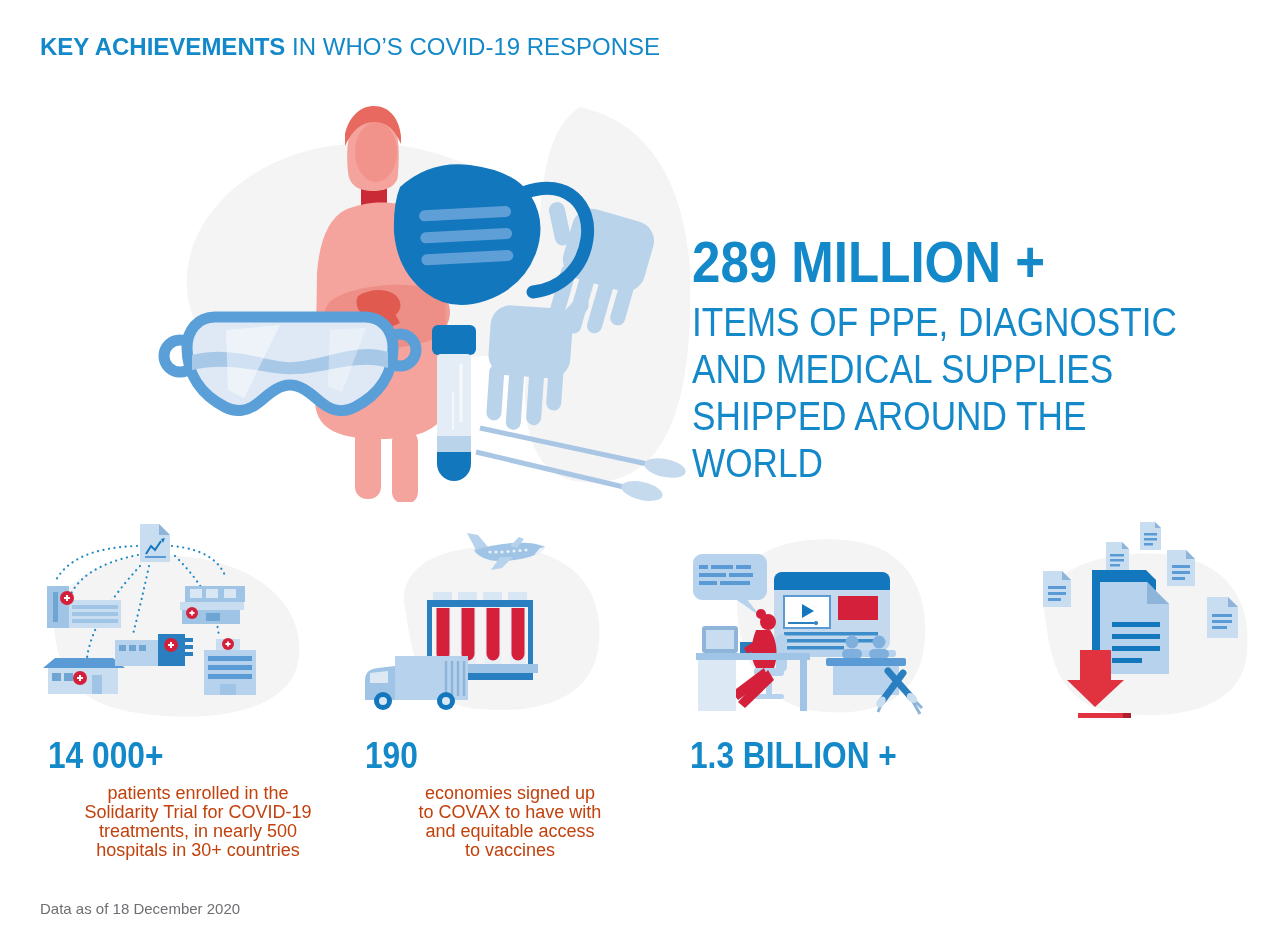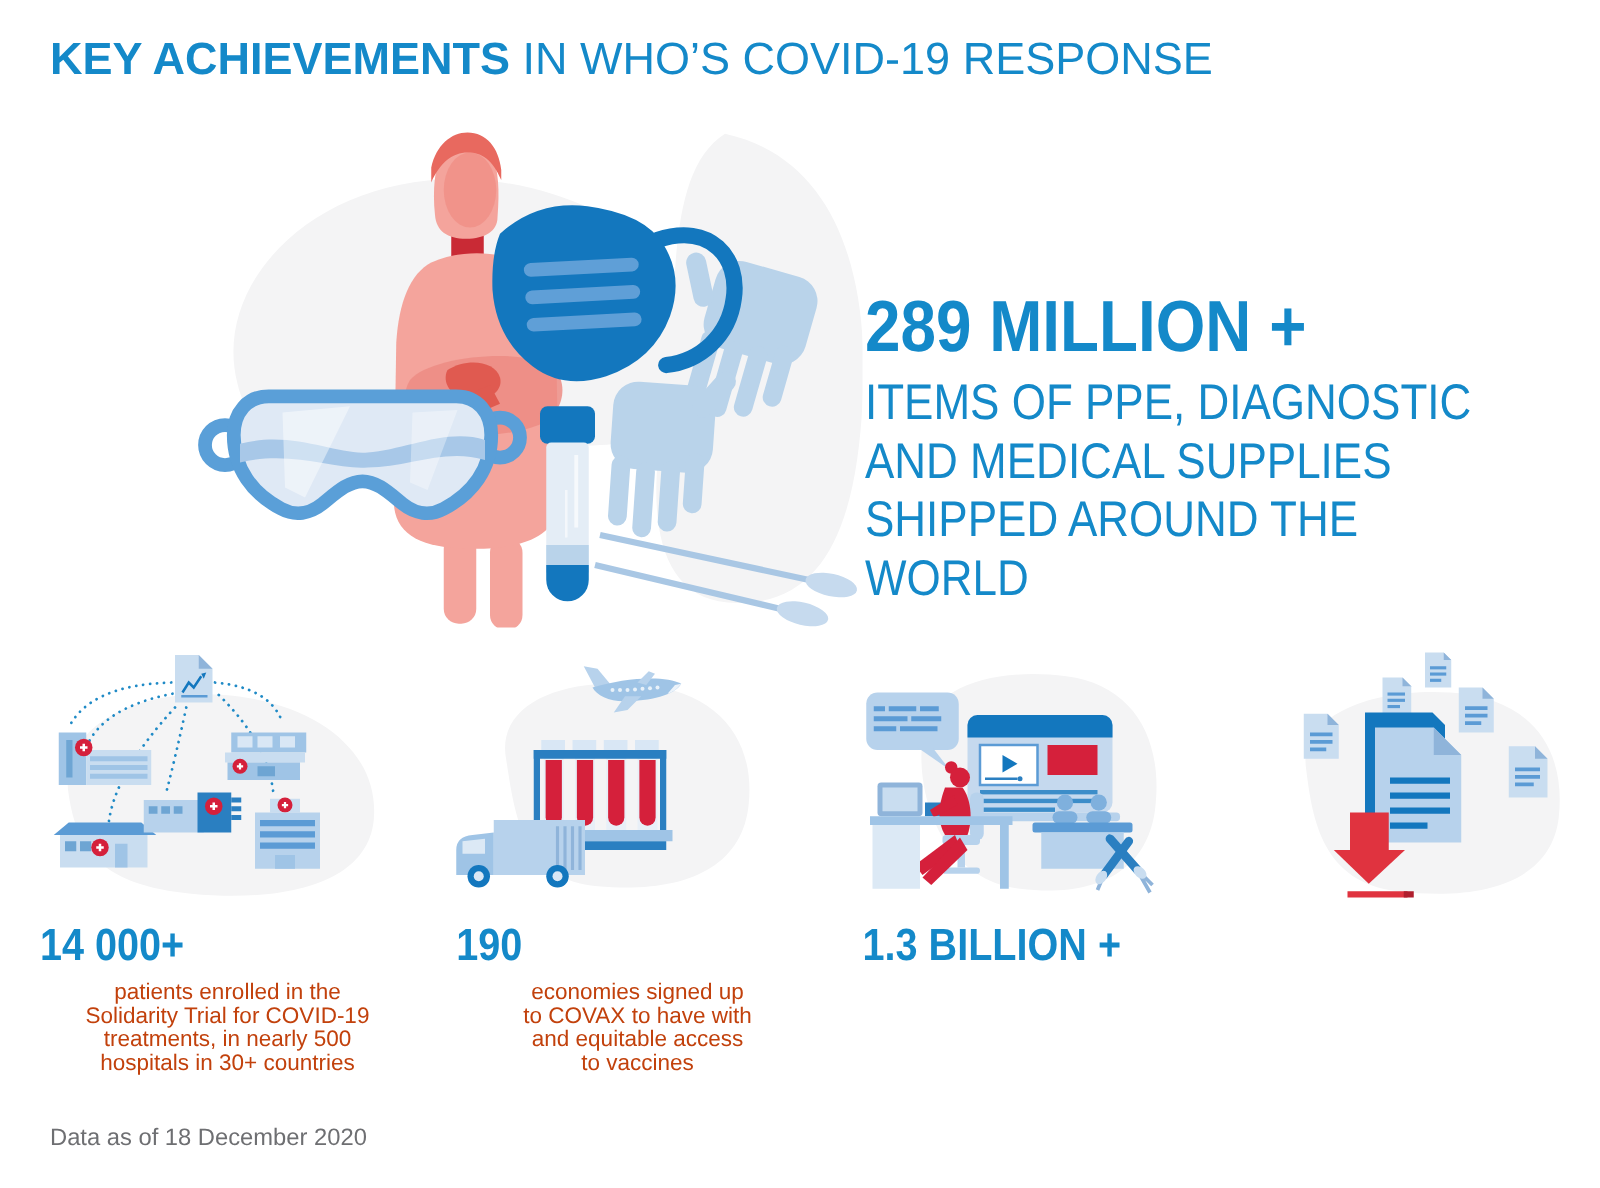--- a/index.html
+++ b/index.html
@@ -1,37 +1,37 @@
 <!DOCTYPE html>
 <html><head>
 <meta charset="utf-8">
 <style>
   html,body{margin:0;padding:0;background:#ffffff;}
   .page{position:relative;width:1280px;height:950px;background:#ffffff;overflow:hidden;
         font-family:"Liberation Sans","DejaVu Sans",sans-serif;}
   .cond{transform:scaleX(0.88);transform-origin:0 0;}
   .pre{white-space:pre-line;}
 
-  .title{position:absolute;left:40px;top:28px;margin:0;font-size:36px;line-height:38px;
+  .title{position:absolute;left:40px;top:28px;margin:0;font-size:24px;line-height:38px;
          font-weight:400;white-space:nowrap;}
   .t-bold{font-weight:700;color:var(--blue);}
   .t-light{font-weight:400;color:var(--blue);}
 
   .hero-art{position:absolute;left:130px;top:92px;width:560px;height:410px;}
 
   .hero-text{position:absolute;left:692px;top:233px;width:560px;}
   .hero-stat{font-size:58px;line-height:58px;font-weight:700;color:var(--blue);letter-spacing:0;}
   .hero-desc{margin-top:8px;font-size:40px;line-height:47px;font-weight:400;color:var(--blue);}
 
   .col-art{position:absolute;}
   .col-text{position:absolute;top:736px;}
   .col-stat{font-size:36px;line-height:40px;font-weight:700;color:var(--blue);margin:0;}
   .col-desc{margin-top:8px;font-size:18px;line-height:19px;color:#c2410c;text-align:center;}
 
-  .footer-note{position:absolute;left:40px;top:900px;font-size:19px;color:#6e6f72;}
+  .footer-note{position:absolute;left:40px;top:900px;font-size:15px;color:#6e6f72;}
 </style>
 </head>
 <body>
 
 <div class="page" style="--blue:#1489c9">
 
   <h1 class="title"><span class="t-bold">KEY ACHIEVEMENTS</span><span class="t-light"> IN WHO’S COVID-19 RESPONSE</span></h1>
 
   <svg class="hero-art" viewBox="0 0 560 410">
     <g>
@@ -381,21 +381,21 @@
       </g>
     </g>
     <g>
       <rect x="80" y="146" width="31" height="30" fill="#e0333f"></rect>
       <path fill="#e0333f" d="M67,176 L124,176 L95,203 Z"></path>
       <rect x="78" y="209" width="48" height="5" fill="#e0333f"></rect>
       <rect x="123" y="209" width="8" height="5" fill="#b01f2e"></rect>
     </g>
   </svg>
 
-  <div class="col-text" style="left:32px;width:300px">
+  <div class="col-text" style="left:48px;width:300px">
     <div class="col-stat cond">14 000+</div>
     <div class="col-desc pre">patients enrolled in the
 Solidarity Trial for COVID-19
 treatments, in nearly 500
 hospitals in 30+ countries</div>
   </div>
   <div class="col-text" style="left:365px;width:290px">
     <div class="col-stat cond">190</div>
     <div class="col-desc pre">economies signed up
 to COVAX to have with

